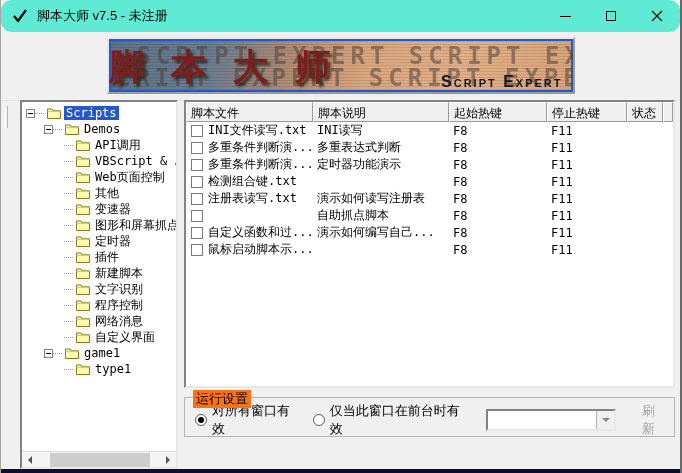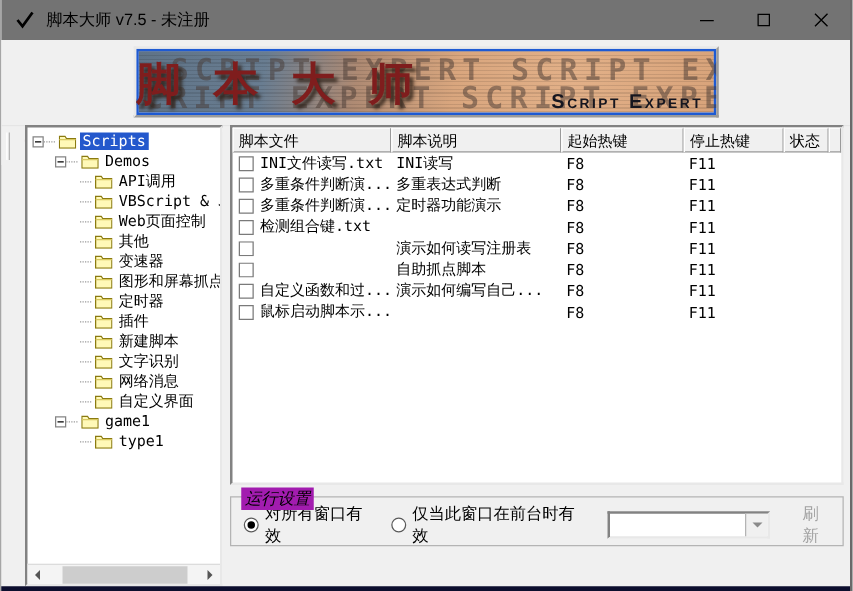--- a/index.html
+++ b/index.html
@@ -4,21 +4,21 @@
 <style>
   * { margin:0; padding:0; box-sizing:border-box; }
   html,body { width:682px; height:473px; }
   body {
     font-family:"Liberation Sans","DejaVu Sans",sans-serif;
     font-size:13px; color:#000; background:#f0f0f0;
     position:relative; overflow:hidden;
     border-left:1px solid #a6a6a6; border-right:2px solid #6a6a6a;
   }
   
-  .titlebar { height:32px; background:#737373; display:flex; align-items:center; }
+  .titlebar { height:32px; background:#5eead4; display:flex; align-items:center;border-radius:11px; }
   .app-icon { width:16px; height:16px; margin:0 9px 0 11px; }
   .title-text { flex:0 0 auto; font-size:13px; }
   .tb-spacer { flex:1; }
   .winbtn { width:46px; height:32px; display:flex; align-items:center; justify-content:center; }
   .glyph-min { width:11px; border-top:1px solid #000; display:block; }
   .glyph-max { width:10px; height:10px; border:1px solid #000; display:block; }
   
   .banner-zone { height:68px; background:#f0f0f0; padding-top:5px; }
   .banner {
     width:468px; height:57px; margin:0 auto; position:relative; overflow:hidden;
@@ -85,21 +85,21 @@
   .hcell { background:#f0f0f0; border:1px solid; border-color:#ffffff #9a9a9a #9a9a9a #ffffff;
     padding:2px 4px; font-family:"DejaVu Sans Mono",monospace; overflow:hidden; white-space:nowrap; }
   .c-file{width:127px;} .c-desc{width:136px;} .c-start{width:98px;} .c-stop{width:80px;} .c-status{width:36px;} .c-fill{flex:1;}
   .lrow { display:flex; height:17px; align-items:center; }
   .lcell { padding:0 4px; white-space:nowrap; overflow:hidden; }
   .cbx { width:12px; height:12px; border:1px solid #7a7a7a; background:#fff; margin:0 5px 0 1px; flex:0 0 auto; }
   .filecell { display:flex; align-items:center; }
   
   .runbox { margin-top:9px; position:relative; border:1px solid #b4b4b4; height:40px;
     display:flex; align-items:center; padding:6px 8px 0 10px; }
-  .runbox-label { position:absolute; top:-8px; left:8px; background:#a21caf; padding:0 3px;font-style:italic; }
+  .runbox-label { position:absolute; top:-8px; left:8px; background:#f97316; padding:0 3px; }
   .radio { width:12px; height:12px; border:1px solid #5a5a5a; border-radius:50%; background:#fff;
     position:relative; margin-right:5px; flex:0 0 auto; }
   .radio.on::after { content:""; position:absolute; inset:2px; background:#000; border-radius:50%; }
   .radio-group { display:flex; align-items:center; margin-right:18px; }
   .combo { width:140px; height:22px; border:2px solid; border-color:#828282 #e8e8e8 #e8e8e8 #828282;
     background:#fff; display:flex; margin-left:8px; }
   .combo-text { flex:1; }
   .combo-btn { width:18px; background:#f0f0f0; border-left:1px solid #b4b4b4;
     display:flex; align-items:center; justify-content:center; }
   .tri-d { width:0; height:0; border:4px solid transparent; border-top-color:#8a8a8a; border-bottom:none; }
@@ -367,20 +367,30 @@
         <span class="hconn"></span>
         <span class="folder">
             <svg width="14" height="12" viewBox="0 0 14 12">
               <path d="M0.5 2 L5 2 L6.2 3.8 L13.5 3.8 L13.5 11.5 L0.5 11.5 Z" fill="#fff9b8" stroke="#8a7a10"></path>
               <path d="M0.5 4.6 L13.5 4.6" stroke="#d8c860"></path>
             </svg>
           </span>
         <span class="tlabel">文字识别</span>
       </div>
 
+      <div class="trow" style="padding-left:40px">
+        <span class="hconn"></span>
+        <span class="folder">
+            <svg width="14" height="12" viewBox="0 0 14 12">
+              <path d="M0.5 2 L5 2 L6.2 3.8 L13.5 3.8 L13.5 11.5 L0.5 11.5 Z" fill="#fff9b8" stroke="#8a7a10"></path>
+              <path d="M0.5 4.6 L13.5 4.6" stroke="#d8c860"></path>
+            </svg>
+          </span>
+        <span class="tlabel">程序控制</span>
+      </div>
 
       <div class="trow" style="padding-left:40px">
         <span class="hconn"></span>
         <span class="folder">
             <svg width="14" height="12" viewBox="0 0 14 12">
               <path d="M0.5 2 L5 2 L6.2 3.8 L13.5 3.8 L13.5 11.5 L0.5 11.5 Z" fill="#fff9b8" stroke="#8a7a10"></path>
               <path d="M0.5 4.6 L13.5 4.6" stroke="#d8c860"></path>
             </svg>
           </span>
         <span class="tlabel">网络消息</span>
@@ -484,20 +494,21 @@
             <span>检测组合键.txt</span>
           </span>
         <span class="lcell c-desc"></span>
         <span class="lcell c-start">F8</span>
         <span class="lcell c-stop">F11</span>
         <span class="lcell c-status"></span>
       </div>
       <div class="lrow">
         <span class="lcell c-file filecell">
             <span class="cbx"></span>
+            <span>注册表读写.txt</span>
           </span>
         <span class="lcell c-desc">演示如何读写注册表</span>
         <span class="lcell c-start">F8</span>
         <span class="lcell c-stop">F11</span>
         <span class="lcell c-status"></span>
       </div>
       <div class="lrow">
         <span class="lcell c-file filecell">
             <span class="cbx"></span>
           </span>

